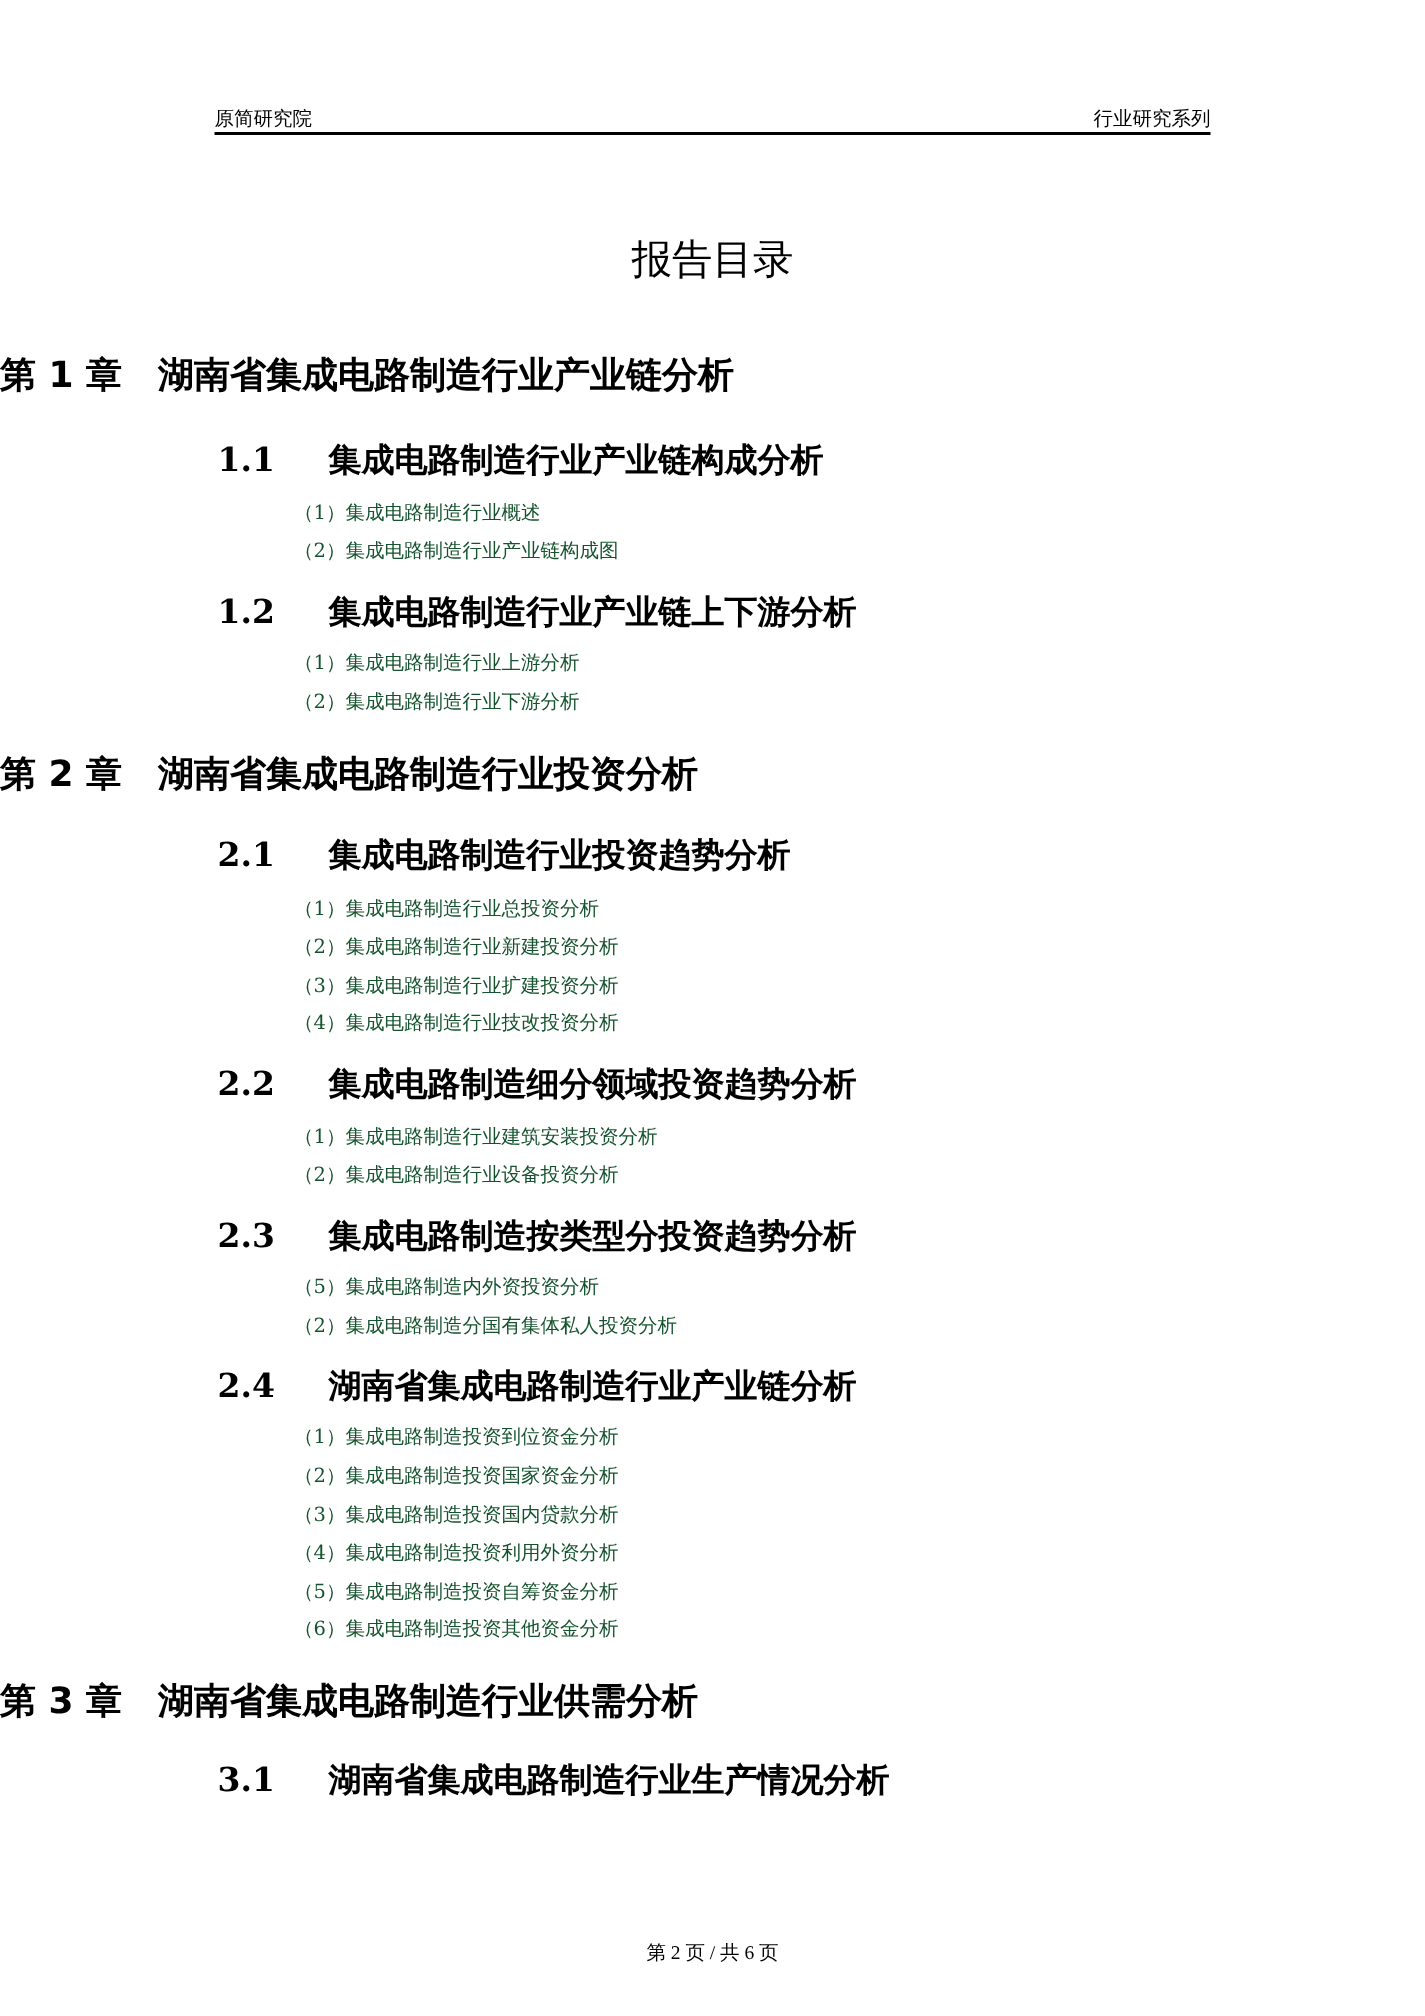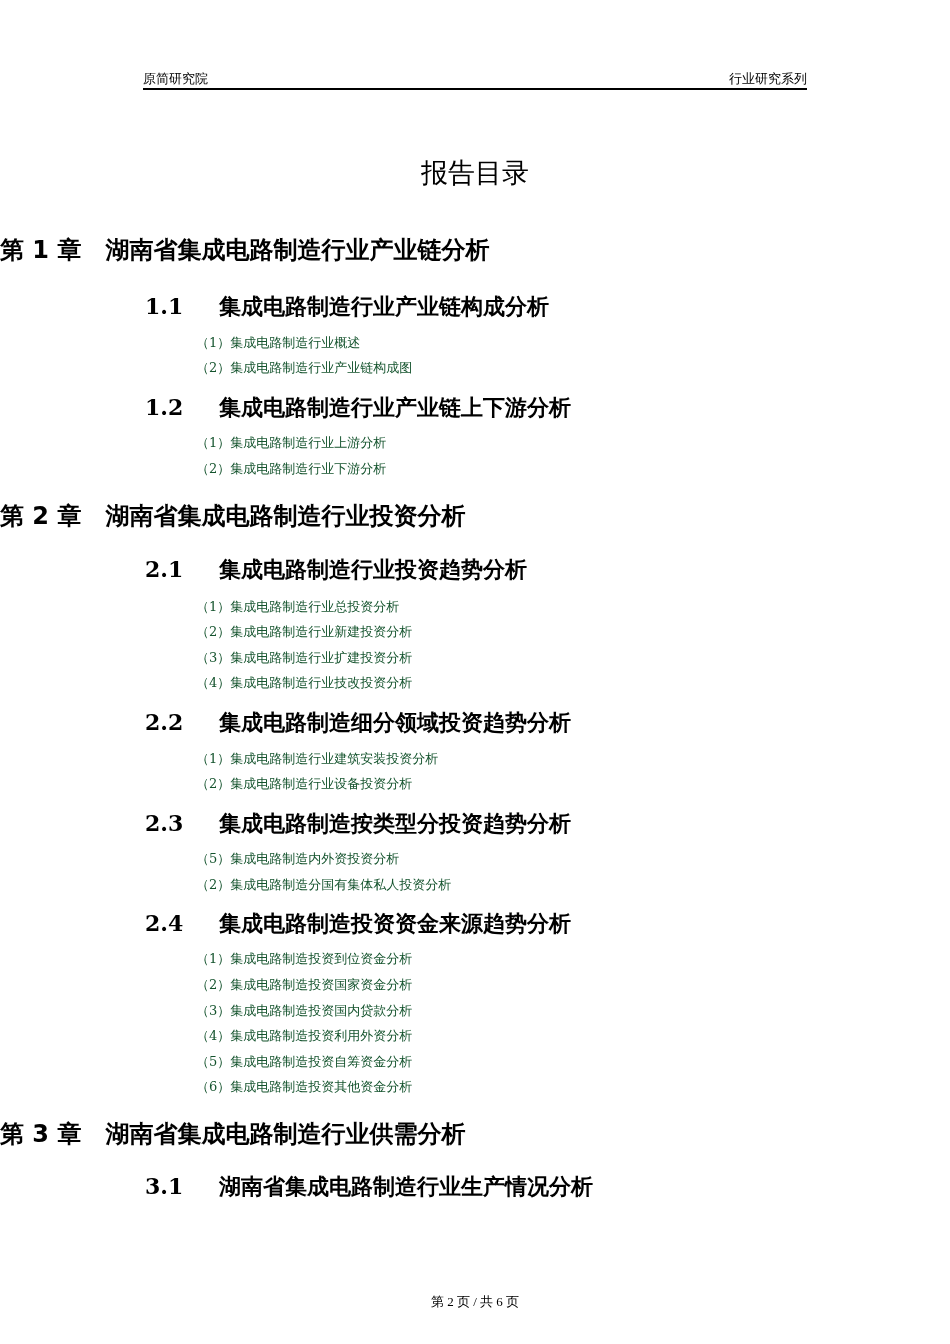--- a/index.html
+++ b/index.html
@@ -43,21 +43,21 @@
 <div class="item" style="top:670px">（4）集成电路制造行业技改投资分析</div>
 
 <div class="section" style="top:708px"><span>2.2</span> <span class="sec-title">集成电路制造细分领域投资趋势分析</span></div>
 <div class="item" style="top:746px">（1）集成电路制造行业建筑安装投资分析</div>
 <div class="item" style="top:771px">（2）集成电路制造行业设备投资分析</div>
 
 <div class="section" style="top:809px"><span>2.3</span> <span class="sec-title">集成电路制造按类型分投资趋势分析</span></div>
 <div class="item" style="top:846px">（5）集成电路制造内外资投资分析</div>
 <div class="item" style="top:872px">（2）集成电路制造分国有集体私人投资分析</div>
 
-<div class="section" style="top:909px"><span>2.4</span> <span class="sec-title">集成电路制造投资资金来源趋势分析</span></div>
+<div class="section" style="top:909px"><span>2.4</span> <span class="sec-title">湖南省集成电路制造行业产业链分析</span></div>
 <div class="item" style="top:946px">（1）集成电路制造投资到位资金分析</div>
 <div class="item" style="top:972px">（2）集成电路制造投资国家资金分析</div>
 <div class="item" style="top:998px">（3）集成电路制造投资国内贷款分析</div>
 <div class="item" style="top:1023px">（4）集成电路制造投资利用外资分析</div>
 <div class="item" style="top:1049px">（5）集成电路制造投资自筹资金分析</div>
 <div class="item" style="top:1074px">（6）集成电路制造投资其他资金分析</div>
 
 <div class="chapter" style="top:1118px">第 3 章　湖南省集成电路制造行业供需分析</div>
 
 <div class="section" style="top:1172px"><span>3.1</span> <span class="sec-title">湖南省集成电路制造行业生产情况分析</span></div>

